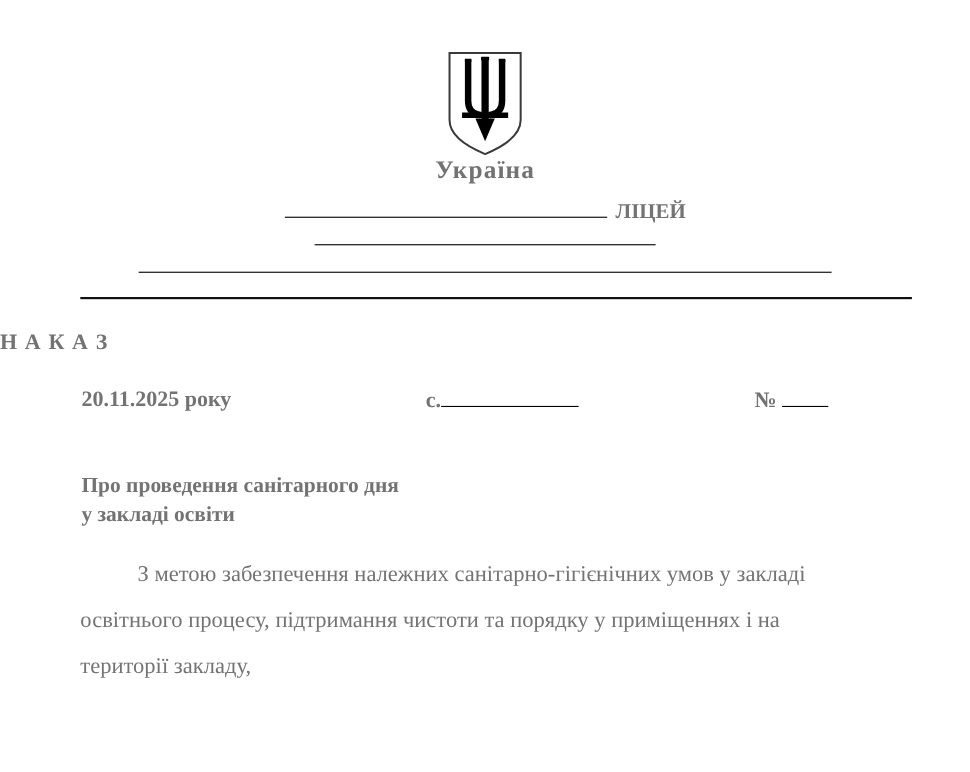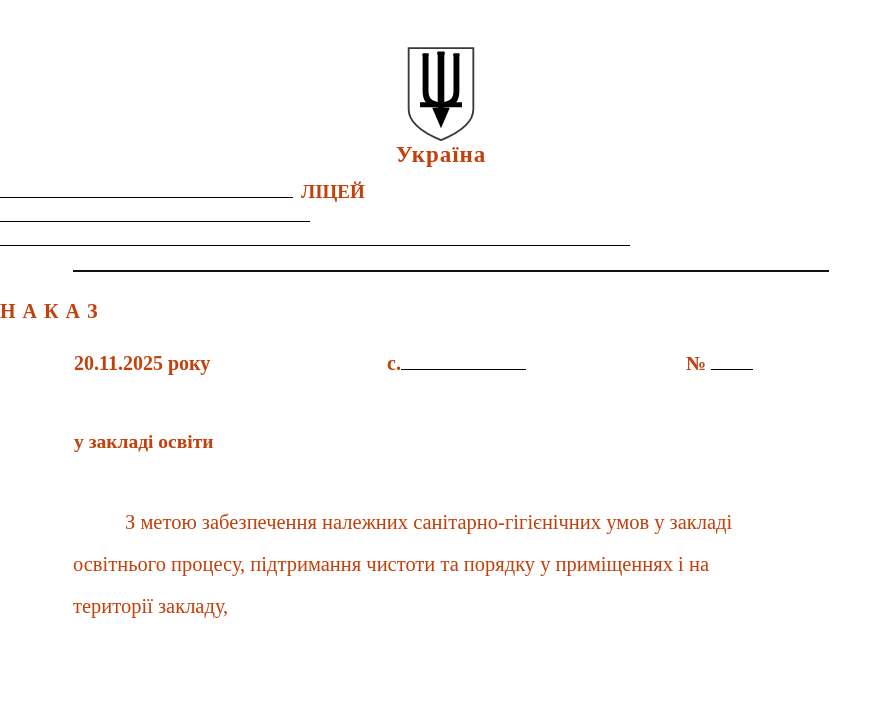--- a/index.html
+++ b/index.html
@@ -5,21 +5,21 @@
   html, body {
     margin: 0;
     padding: 0;
     background: #ffffff;
   }
   .page {
     position: relative;
     width: 882px;
     height: 702px;
     background: #ffffff;
-    color: #c2410c;
+    color: #737373;
     font-family: "Liberation Serif", "DejaVu Serif", serif;
     overflow: hidden;
   }
   .abs { position: absolute; }
 
   
   .emblem-wrap {
     left: 0; right: 0; top: 46px;
     text-align: center;
   }
@@ -28,21 +28,21 @@
     left: 0; right: 0; top: 142px;
     text-align: center;
     font-weight: bold;
     font-size: 23px;
     letter-spacing: 1px;
   }
 
   
   .header-lines {
     left: 0; right: 0; top: 180px;
-    text-align: left;
+    text-align: center;
     font-weight: bold;
     font-size: 19px;
     line-height: 24px;
   }
   .blank {
     display: inline-block;
     border-bottom: 1.5px solid #000;
     height: 17px;
     vertical-align: baseline;
   }
@@ -129,20 +129,21 @@
     <span class="abs date-text">20.11.2025 року</span>
     <span class="abs settlement">
       <span>с.</span><span class="blank w-settlement"></span>
     </span>
     <span class="abs order-number">
       <span>№</span>&nbsp;<span class="blank w-number"></span>
     </span>
   </div>
 
   <div class="abs subject">
+    <div class="line">Про проведення санітарного дня</div>
     <div class="line">у закладі освіти</div>
   </div>
 
   <div class="abs body-par">
     <div class="line indent">З метою забезпечення належних санітарно-гігієнічних умов у закладі</div>
     <div class="line">освітнього процесу, підтримання чистоти та порядку у приміщеннях і на</div>
     <div class="line">території закладу,</div>
   </div>
 
 </div>

